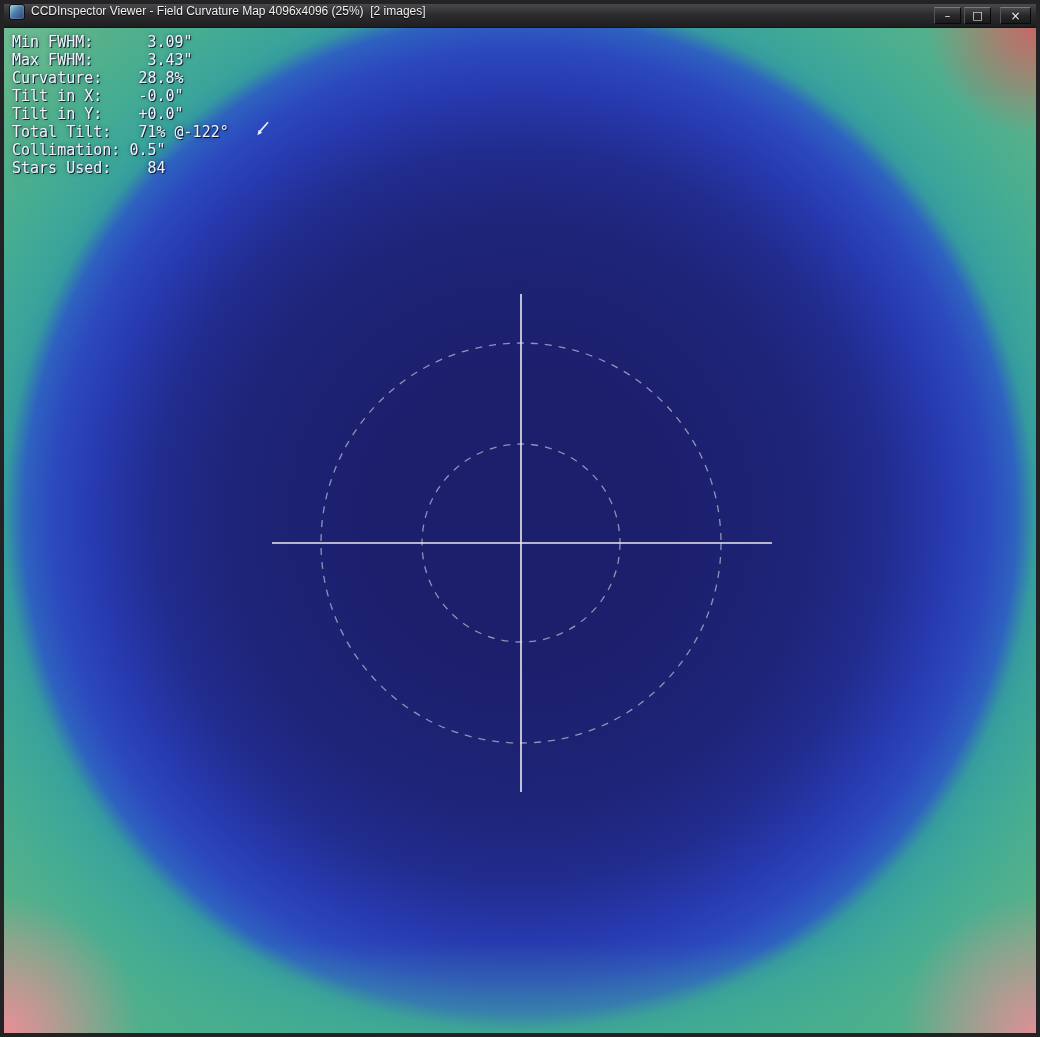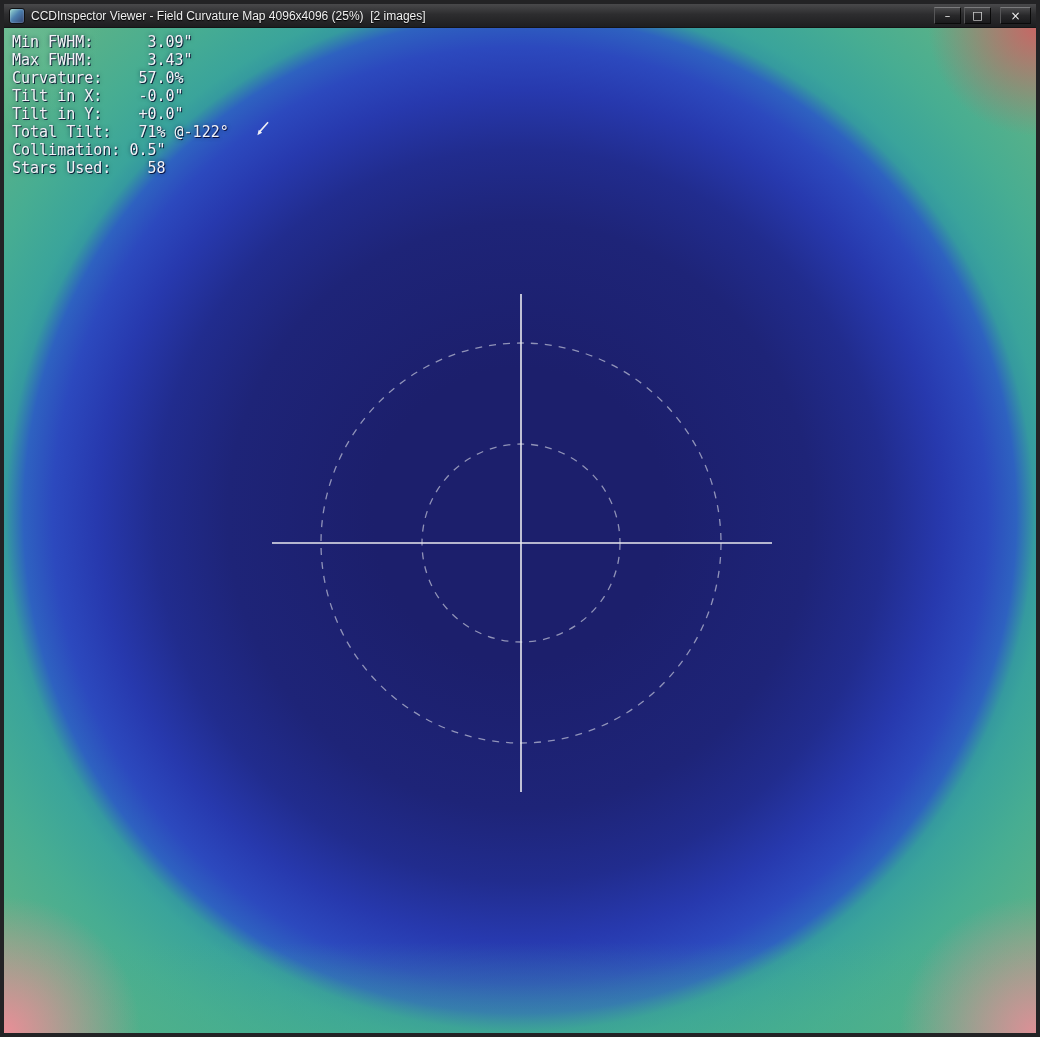--- a/index.html
+++ b/index.html
@@ -15,21 +15,20 @@
     width: 1040px; height: 1037px;
     background: #222;
     border: 4px solid #232325;
   }
 
   
   .titlebar {
     height: 24px;
     background: linear-gradient(180deg, #49494b 0%, #2d2d2f 45%, #1e1e20 100%);
     display: flex;
-    align-items: center;
     padding: 0 5px;
     border-bottom: 1px solid #141416;
   }
   .app-icon {
     width: 16px; height: 16px;
     margin-right: 6px;
     border-radius: 3px;
     background: linear-gradient(135deg, #9adbd2 0%, #4c7fae 45%, #31406e 100%);
     border: 1px solid #101012;
     box-shadow: inset 0 0 2px rgba(255,255,255,0.45);
@@ -136,26 +135,26 @@
     <svg class="overlay" viewBox="0 0 1032 1005" aria-hidden="true">
       <line class="cross-line" x1="517" y1="266" x2="517" y2="764"></line>
       <line class="cross-line" x1="268" y1="515" x2="768" y2="515"></line>
       <circle class="dashed-circle" cx="517" cy="515" r="99"></circle>
       <circle class="dashed-circle" cx="517" cy="515" r="200"></circle>
     </svg>
 
     <div class="stats">
       <div class="stat-line">Min FWHM:      3.09"</div>
       <div class="stat-line">Max FWHM:      3.43"</div>
-      <div class="stat-line">Curvature:    57.0%</div>
+      <div class="stat-line">Curvature:    28.8%</div>
       <div class="stat-line">Tilt in X:    -0.0"</div>
       <div class="stat-line">Tilt in Y:    +0.0"</div>
       <div class="stat-line">Total Tilt:   71% @-122°</div>
       <div class="stat-line">Collimation: 0.5"</div>
-      <div class="stat-line">Stars Used:    58</div>
+      <div class="stat-line">Stars Used:    84</div>
     </div>
 
     <svg class="tilt-arrow" viewBox="0 0 16 16" aria-hidden="true">
       <line x1="12.5" y1="2" x2="4.5" y2="11" stroke="#f0f0f5" stroke-width="1.4"></line>
       <path d="M3 13.5 L7.2 11.4 L4.2 8.6 Z" fill="#f0f0f5"></path>
     </svg>
 
   </div>
 </div>
 

